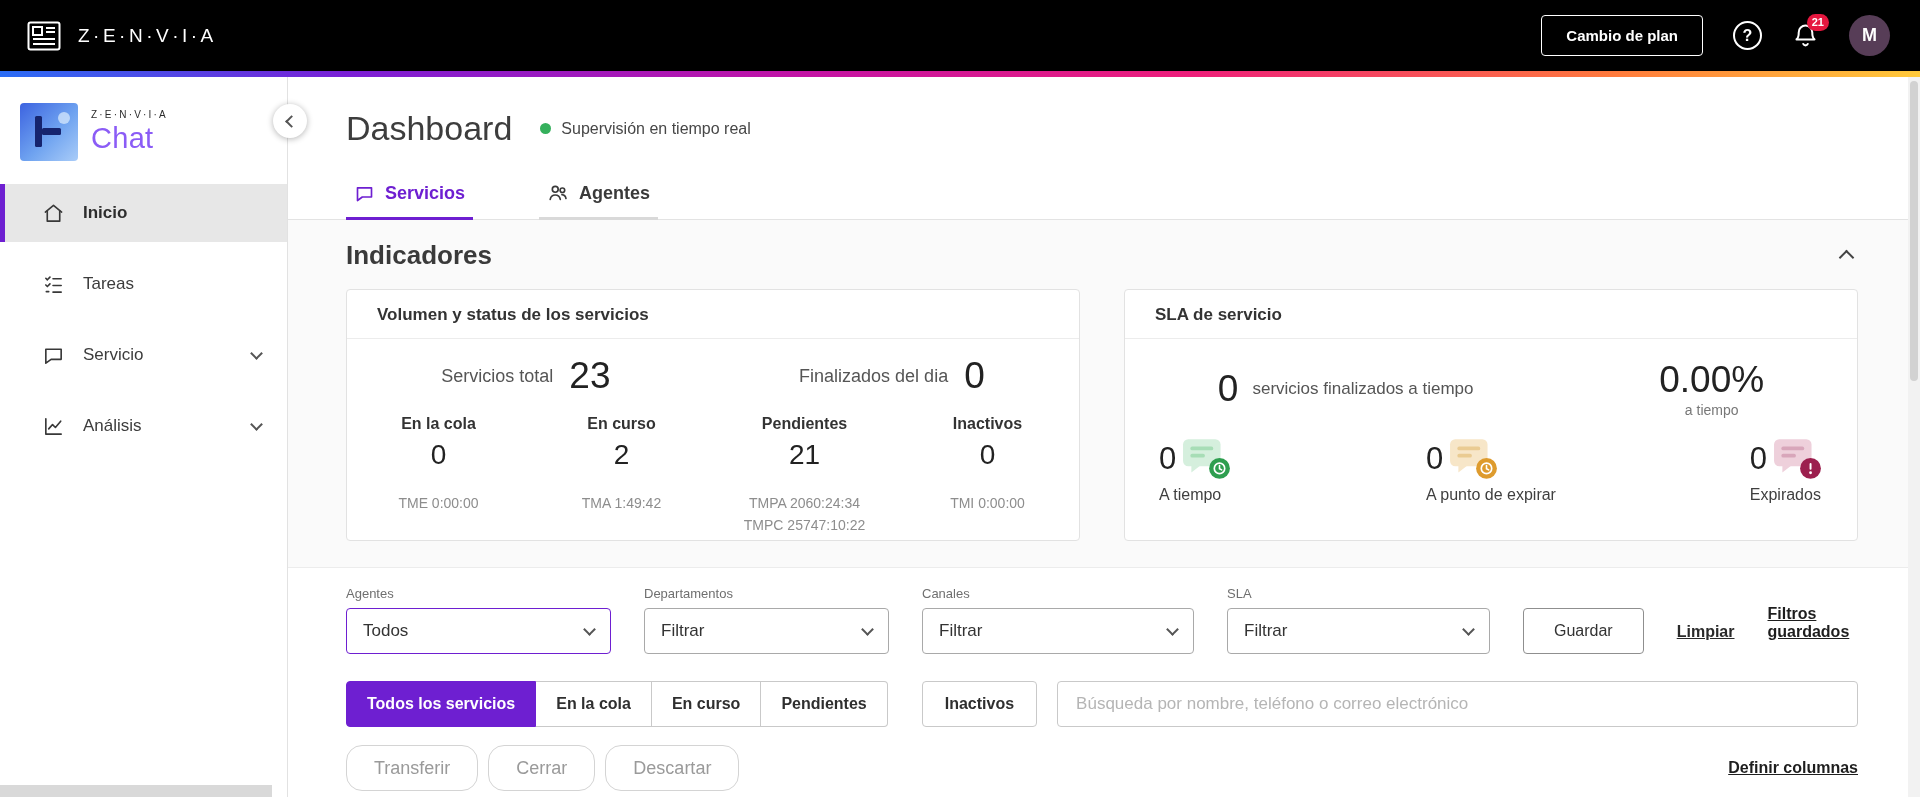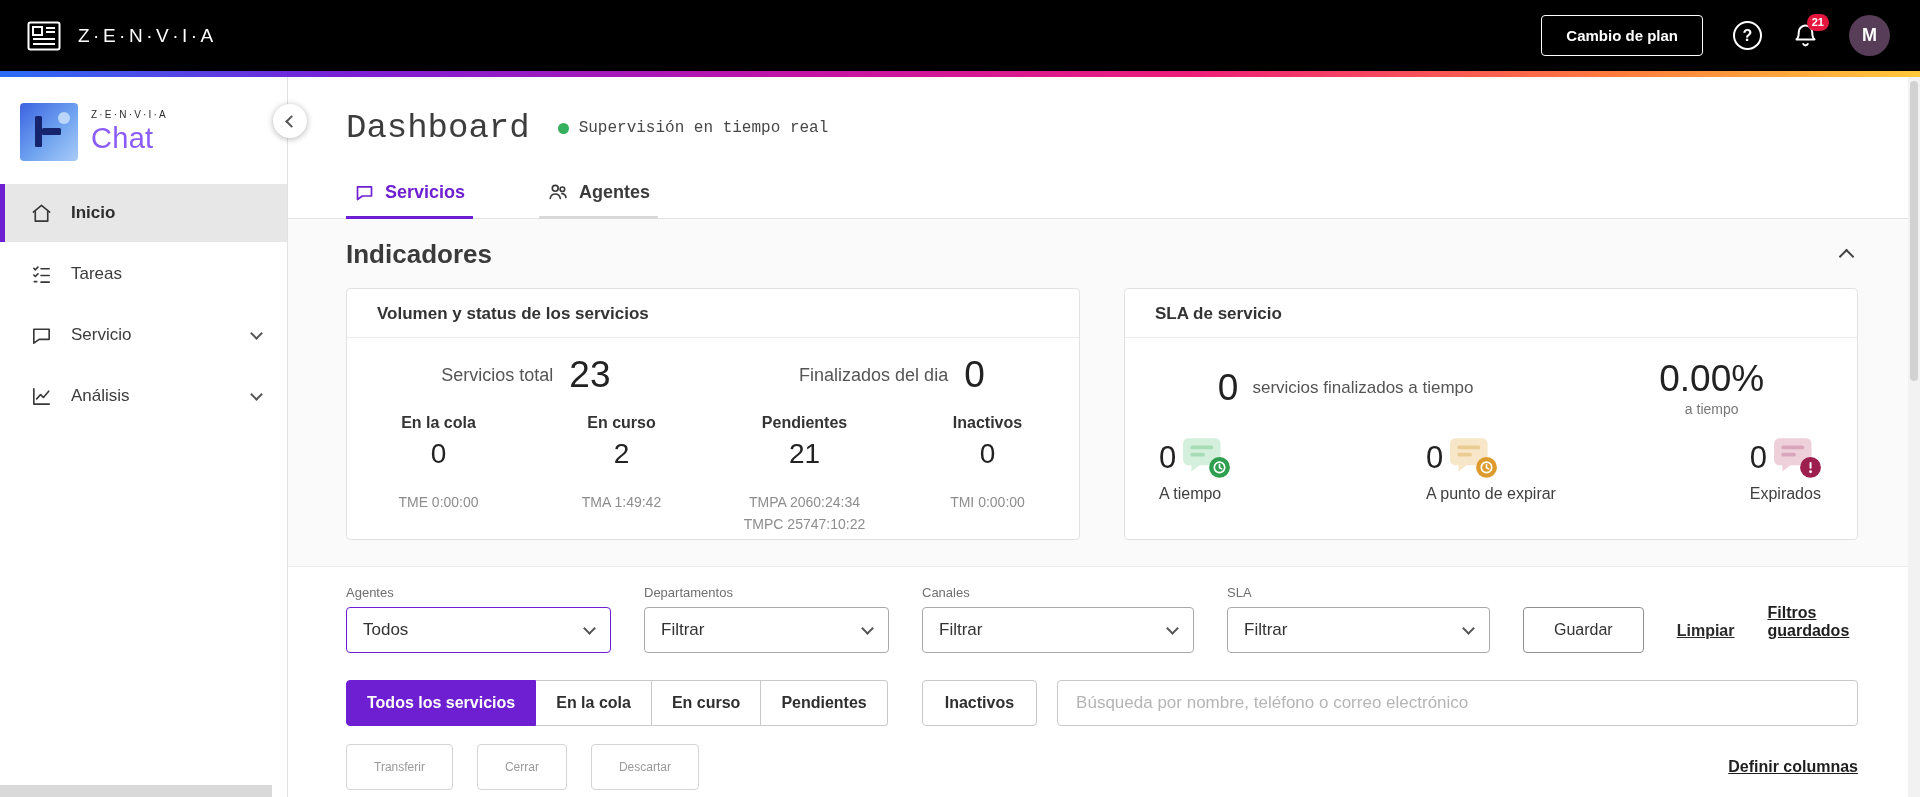--- a/index.html
+++ b/index.html
@@ -38,40 +38,40 @@
   .side-logo { display:flex; align-items:center; gap:13px; padding:26px 0 0 20px; }
   .logo-sq { width:58px; height:58px; border-radius:4px; overflow:hidden;
              background:linear-gradient(135deg,#3c63e0 0%,#6fa3f0 55%,#a9ccf8 100%); }
   .z-small { font-size:10px; letter-spacing:2.2px; color:#2b2b2b; }
   .z-chat { font-size:29px; color:#8b5cf6; font-weight:500; margin-top:2px; letter-spacing:.3px; }
   .collapse-btn { position:absolute; top:27px; right:-20px; width:34px; height:34px;
                   background:#fff; border:none; border-radius:50%;
                   box-shadow:0 1px 6px rgba(0,0,0,.30); display:flex; align-items:center;
                   justify-content:center; cursor:pointer; z-index:6; }
   .menu { margin-top:23px; }
-  .menu-item { position:relative; height:58px; margin-bottom:3px; display:flex; align-items:center;
-               gap:18px; padding:0 26px 0 30px; cursor:pointer; font-size:17px; font-weight:500;
+  .menu-item { position:relative; height:58px; margin-bottom:13px; display:flex; align-items:center;
+               gap:18px; padding:0 26px 0 42px; cursor:pointer; font-size:17px; font-weight:500;
                color:#3c3c3c; }
   .menu-item.active { background:#e7e7e7; font-weight:700; color:#2d2d2d; }
   .menu-item.active::before { content:""; position:absolute; left:0; top:0; bottom:0;
                               width:5px; background:var(--purple); }
   .menu-item .grow { flex:1; }
   .side-bottom { position:absolute; bottom:0; left:0; width:272px; height:12px; background:#d9d9d9; }
 
   
   .chev { display:inline-block; width:9px; height:9px; border-right:2px solid #555;
           border-bottom:2px solid #555; }
   .chev-down { transform:rotate(45deg); margin-top:-4px; }
   .chev-left { transform:rotate(135deg); margin-left:3px; }
   .chev-up  { width:11px; height:11px; border-width:2.5px; border-color:#444;
               transform:rotate(-135deg); margin-top:6px; }
 
   
   .main { flex:1; position:relative; background:#fff; overflow:hidden; }
-  .ph { display:flex; gap:28px; padding:32px 62px 0 58px;font-family:Liberation Mono, monospace; }
+  .ph { display:flex; gap:28px; padding:32px 62px 0 58px; }
   .page-title { font-size:34px; font-weight:500; color:#3d3d3d; }
   .rt { display:flex; align-items:center; gap:10px; font-size:16px; color:#474747; }
   .dot { width:11px; height:11px; border-radius:50%; background:#35b05c; }
 
   .tabs { display:flex; gap:66px; padding:0 62px 0 58px; margin-top:24px;
           border-bottom:1px solid #e3e3e3; }
   .tab { display:flex; align-items:center; gap:10px; padding:10px 8px 13px;
          font-size:18px; font-weight:700; color:#3a3a3a; cursor:pointer;
          border-bottom:3px solid #d9d9d9; margin-bottom:-1px; }
   .tab.active { color:var(--purple); border-bottom-color:var(--purple); }
@@ -138,22 +138,22 @@
   .btn-inactive { margin-left:34px; height:46px; padding:0 22px; background:#fff;
                   border:1px solid var(--border); border-radius:4px; font-size:16px;
                   font-weight:700; color:#2f2f2f; font-family:inherit; cursor:pointer; }
   .search { flex:1; margin-left:20px; height:46px; border:1px solid var(--border);
             border-radius:4px; padding:0 18px; font-size:17px; color:#333;
             font-family:inherit; outline:none; }
   .search::placeholder { color:#b5b5b5; }
 
   
   .actions { display:flex; align-items:center; padding:18px 62px 0 58px; }
-  .act-btn { height:46px; padding:0 27px; margin-right:24px; background:#fff;
-             border:1px solid #d4d4d4; border-radius:4px; font-size:12px; font-weight:500;
+  .act-btn { height:46px; padding:0 27px; margin-right:10px; background:#fff;
+             border:1px solid #d4d4d4; border-radius:16px; font-size:18px; font-weight:500;
              color:#9a9a9a; font-family:inherit; cursor:pointer; }
   .actions .spacer { flex:1; }
 
   
   .scrollbar { position:absolute; top:0; right:0; width:12px; height:100%; background:#f2f2f2; }
   .scroll-thumb { position:absolute; top:4px; right:2px; width:8px; height:300px;
                   border-radius:4px; background:#d2d2d2; }
 
   svg { display:block; }
 </style>

